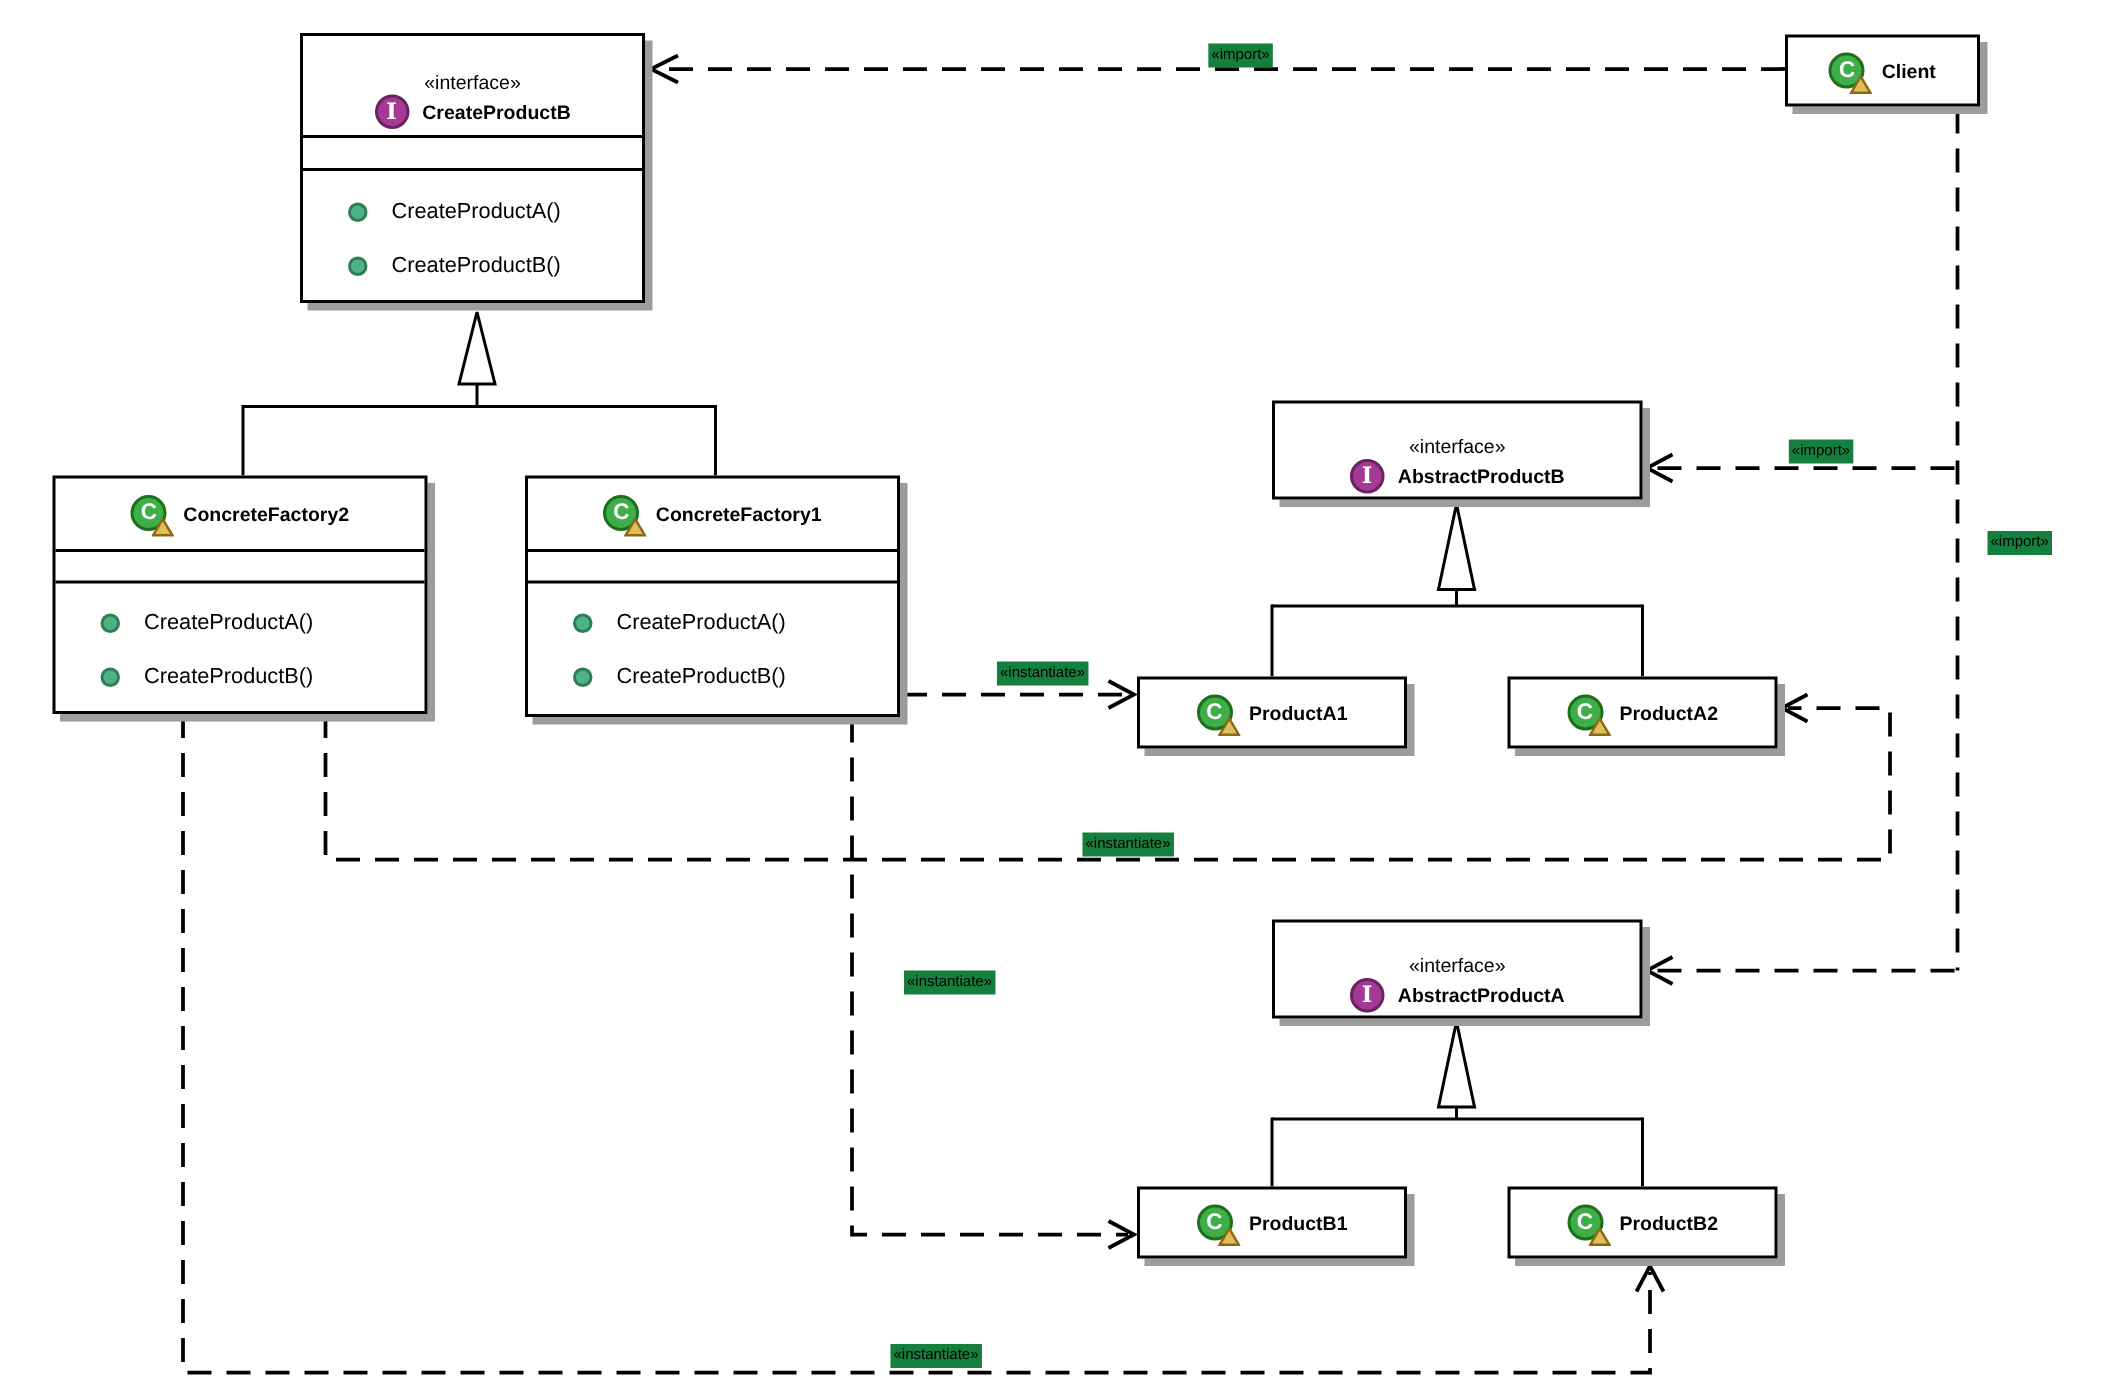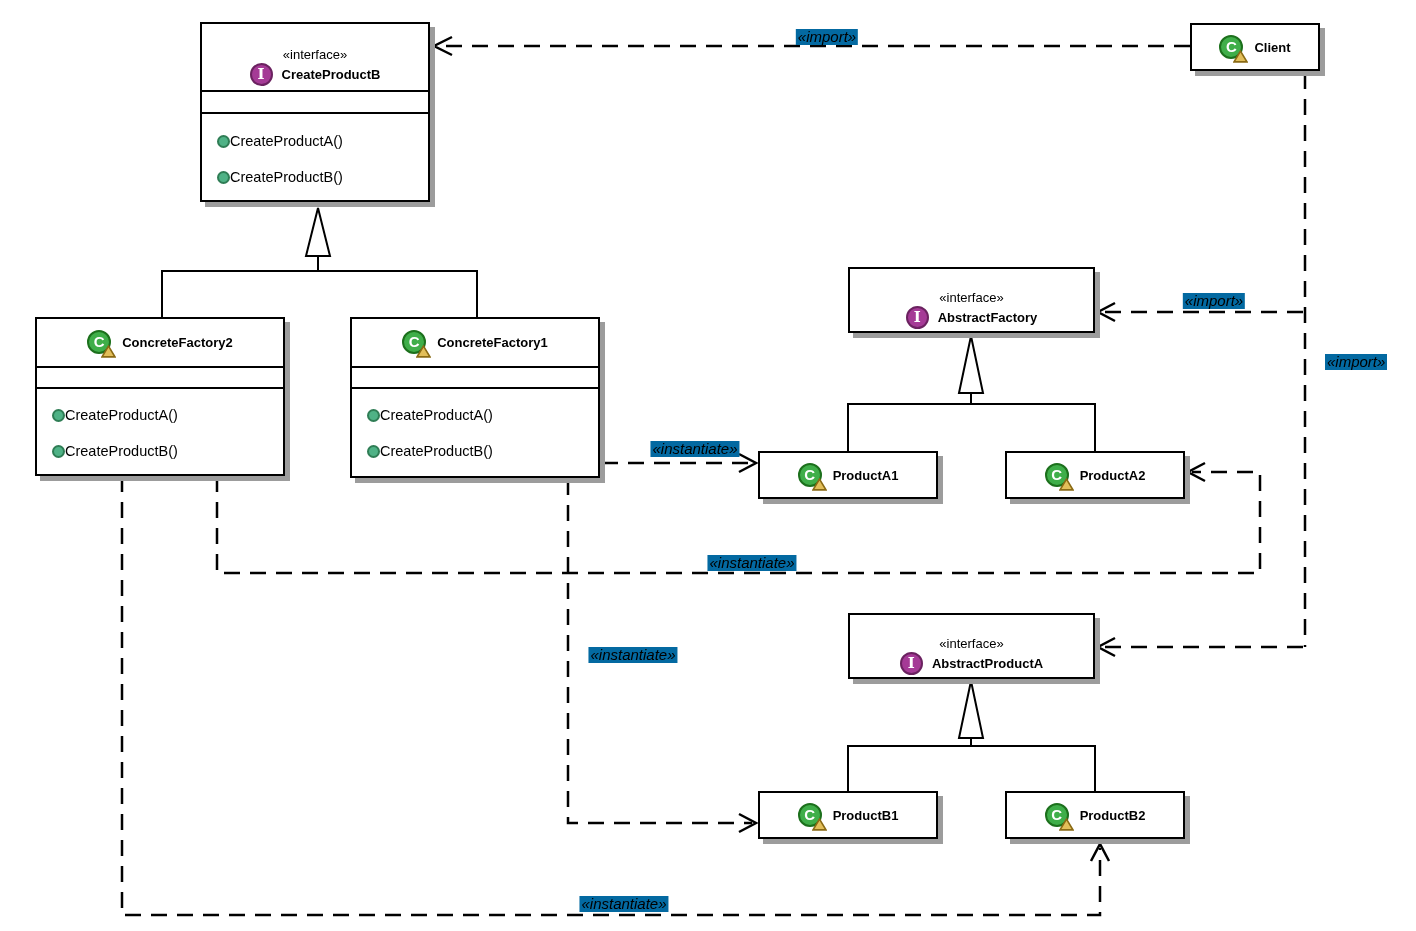--- a/index.html
+++ b/index.html
@@ -62,22 +62,23 @@
   }
   .uml-ops {
     border-top: 2px solid #000;
     flex: 1 1 auto;
     display: flex;
     flex-direction: column;
   }
   .op-row {
     display: flex;
     align-items: center;
+    gap: 16px;
     height: 36px;
-    padding-left: 15px;
+    padding-left: 30px;
     font-size: 14.5px;
     color: #000;
     white-space: nowrap;
   }
 
   
   .icon { position: relative; display: inline-block; flex: 0 0 auto; }
 
   .interface-icon {
     width: 23px; height: 23px;
@@ -123,27 +124,26 @@
     width: 13px; height: 13px;
     border-radius: 50%;
     background: #4fb286;
     border: 2px solid #2f7d55;
   }
 
   
   .edge-label {
     position: absolute;
     z-index: 3;
-    font-size: 15px;
+    font-size: 10px;
     color: #000;
-    background: #0369a1;
+    background: #15803d;
     padding: 0 2px;
     white-space: nowrap;
     line-height: 16px;
-    font-style: italic;
   }
   .edge-label.centered { transform: translateX(-50%); }
 
   
   .solid { stroke: #000; stroke-width: 2; fill: none; }
   .dashed { stroke: #000; stroke-width: 2.5; fill: none; stroke-dasharray: 16 10; }
   .arrowhead { stroke: #000; stroke-width: 2.5; fill: none; }
   .gen-triangle { fill: #ffffff; stroke: #000; stroke-width: 2; }
 </style>
 </head>
@@ -284,21 +284,21 @@
         <span>CreateProductB()</span>
       </div>
     </div>
   </div>
 
   <div class="uml-class simple" style="left:848px; top:267px; width:247px; height:66px;">
     <div class="uml-header">
       <div class="stereotype">«interface»</div>
       <div class="name-row">
         <span class="icon interface-icon"><span>I</span></span>
-        <span class="cls-name">AbstractFactory</span>
+        <span class="cls-name">AbstractProductB</span>
       </div>
     </div>
   </div>
 
   <div class="uml-class simple" style="left:758px; top:451px; width:180px; height:48px;">
     <div class="uml-header">
       <div class="name-row">
         <span class="icon class-icon">
           <span class="ball">C</span>
           <svg class="tri" viewBox="0 0 14 12">

